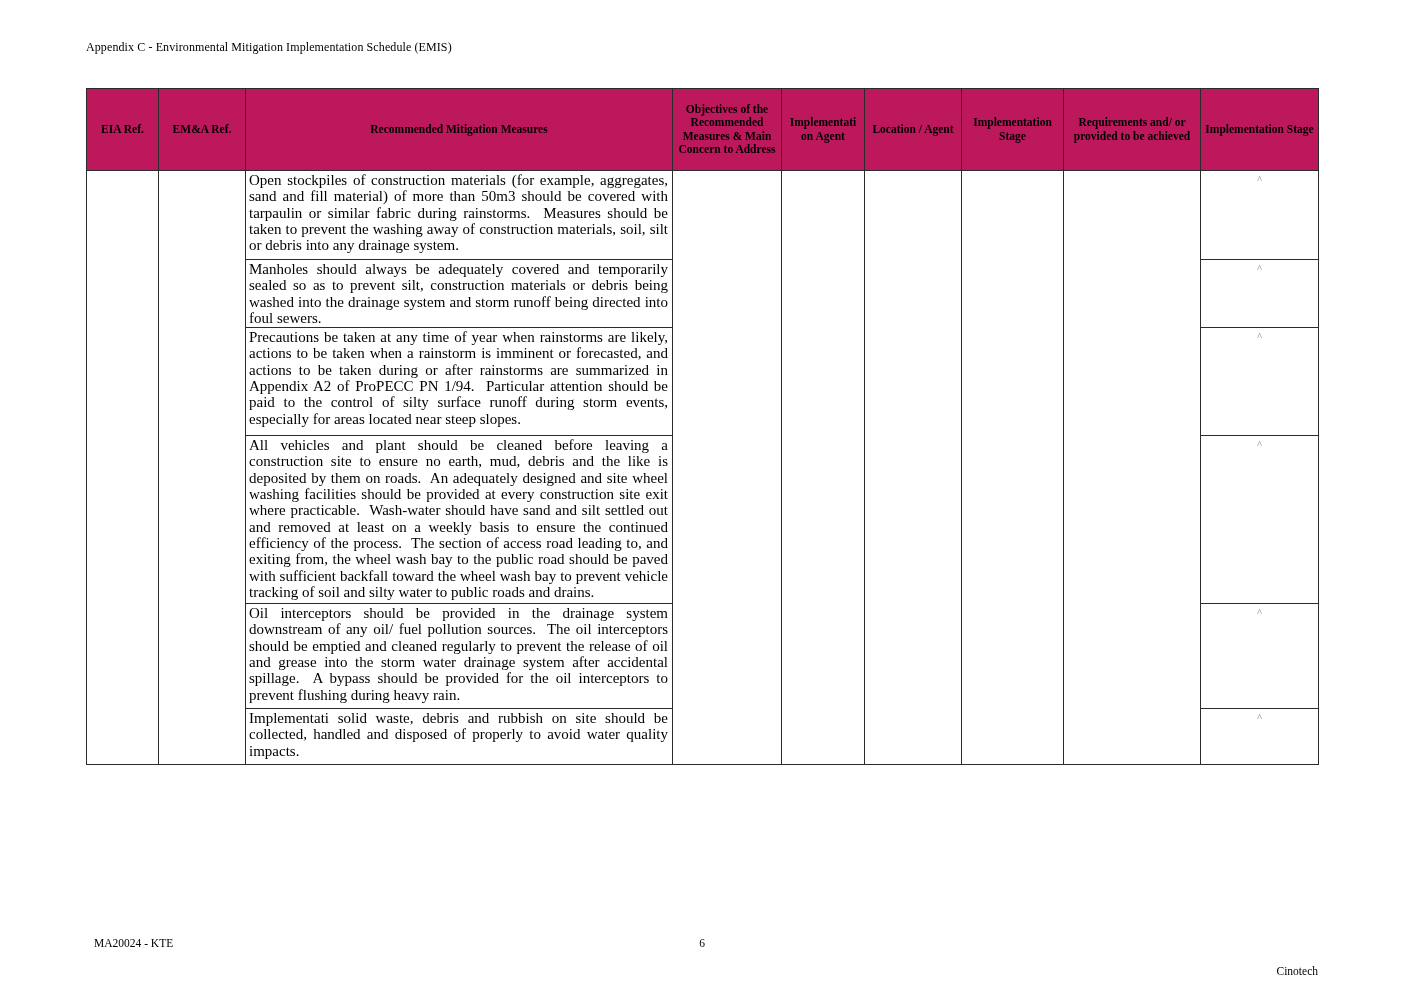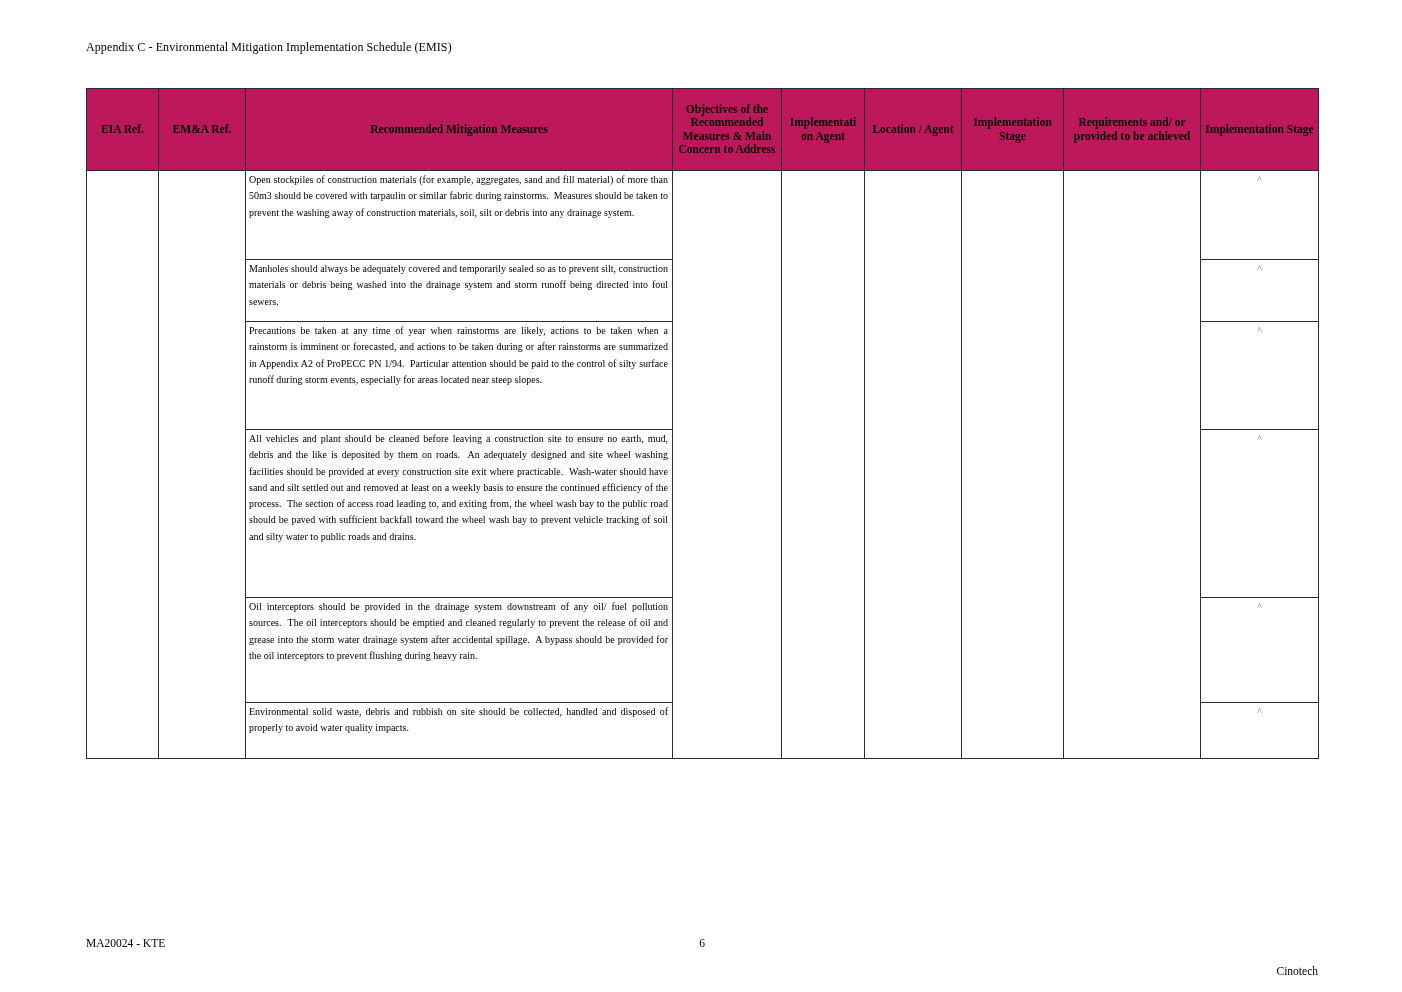--- a/index.html
+++ b/index.html
@@ -20,42 +20,42 @@
   table.emis th, table.emis td {
     border:1px solid #2b2b2b;
   }
   table.emis th {
     background:#be185d;
     font-weight:bold; font-size:11.5px; line-height:13.5px;
     text-align:center; vertical-align:middle; padding:2px 3px;
     height:82px;
   }
   td.measure-cell {
-    font-size:10px; line-height:16.3px;
+    font-size:15px; line-height:16.3px;
     vertical-align:top; text-align:justify;
     padding:1px 4px 1px 3px;
     white-space:pre-wrap;
   }
   td.status-cell {
     vertical-align:top; text-align:center;
     font-size:10px; line-height:10px; color:#777777;
     padding-top:4px;
   }
   td.empty-span-cell { background:#ffffff; }
   tr.r1 td { height:89px; }
   tr.r2 td { height:62px; }
   tr.r3 td { height:108px;margin-top:14px; }
   tr.r4 td { height:168px; }
   tr.r5 td { height:105px;margin-top:7px; }
   tr.r6 td { height:56px; }
   .footer {
     position:absolute; left:86px; top:937px; width:1232px;
     font-size:11.5px;
   }
-  .footer .f-left  { position:absolute; left:0; top:0; }
+  .footer .f-left  { position:absolute; left:8px; top:0; }
   .footer .f-center{ position:absolute; left:0; right:0; top:0; text-align:center; }
   .footer .f-right { position:absolute; right:0; top:0;margin-top:28px; }
 </style>
 </head>
 <body>
 
 <div class="doc-title">Appendix C - Environmental Mitigation Implementation Schedule (EMIS)</div>
 
 <table class="emis">
   <colgroup>
@@ -104,21 +104,21 @@
     </tr>
     <tr class="r4">
       <td class="measure-cell">All vehicles and plant should be cleaned before leaving a construction site to ensure no earth, mud, debris and the like is deposited by them on roads.  An adequately designed and site wheel washing facilities should be provided at every construction site exit where practicable.  Wash-water should have sand and silt settled out and removed at least on a weekly basis to ensure the continued efficiency of the process.  The section of access road leading to, and exiting from, the wheel wash bay to the public road should be paved with sufficient backfall toward the wheel wash bay to prevent vehicle tracking of soil and silty water to public roads and drains.</td>
       <td class="status-cell">^</td>
     </tr>
     <tr class="r5">
       <td class="measure-cell">Oil interceptors should be provided in the drainage system downstream of any oil/ fuel pollution sources.  The oil interceptors should be emptied and cleaned regularly to prevent the release of oil and grease into the storm water drainage system after accidental spillage.  A bypass should be provided for the oil interceptors to prevent flushing during heavy rain.</td>
       <td class="status-cell">^</td>
     </tr>
     <tr class="r6">
-      <td class="measure-cell">Environmental solid waste, debris and rubbish on site should be collected, handled and disposed of properly to avoid water quality impacts.</td>
+      <td class="measure-cell">Implementati solid waste, debris and rubbish on site should be collected, handled and disposed of properly to avoid water quality impacts.</td>
       <td class="status-cell">^</td>
     </tr>
   </tbody>
 </table>
 
 <div class="footer">
   <span class="f-left">MA20024 - KTE</span>
   <span class="f-center">6</span>
   <span class="f-right">Cinotech</span>
 </div>

